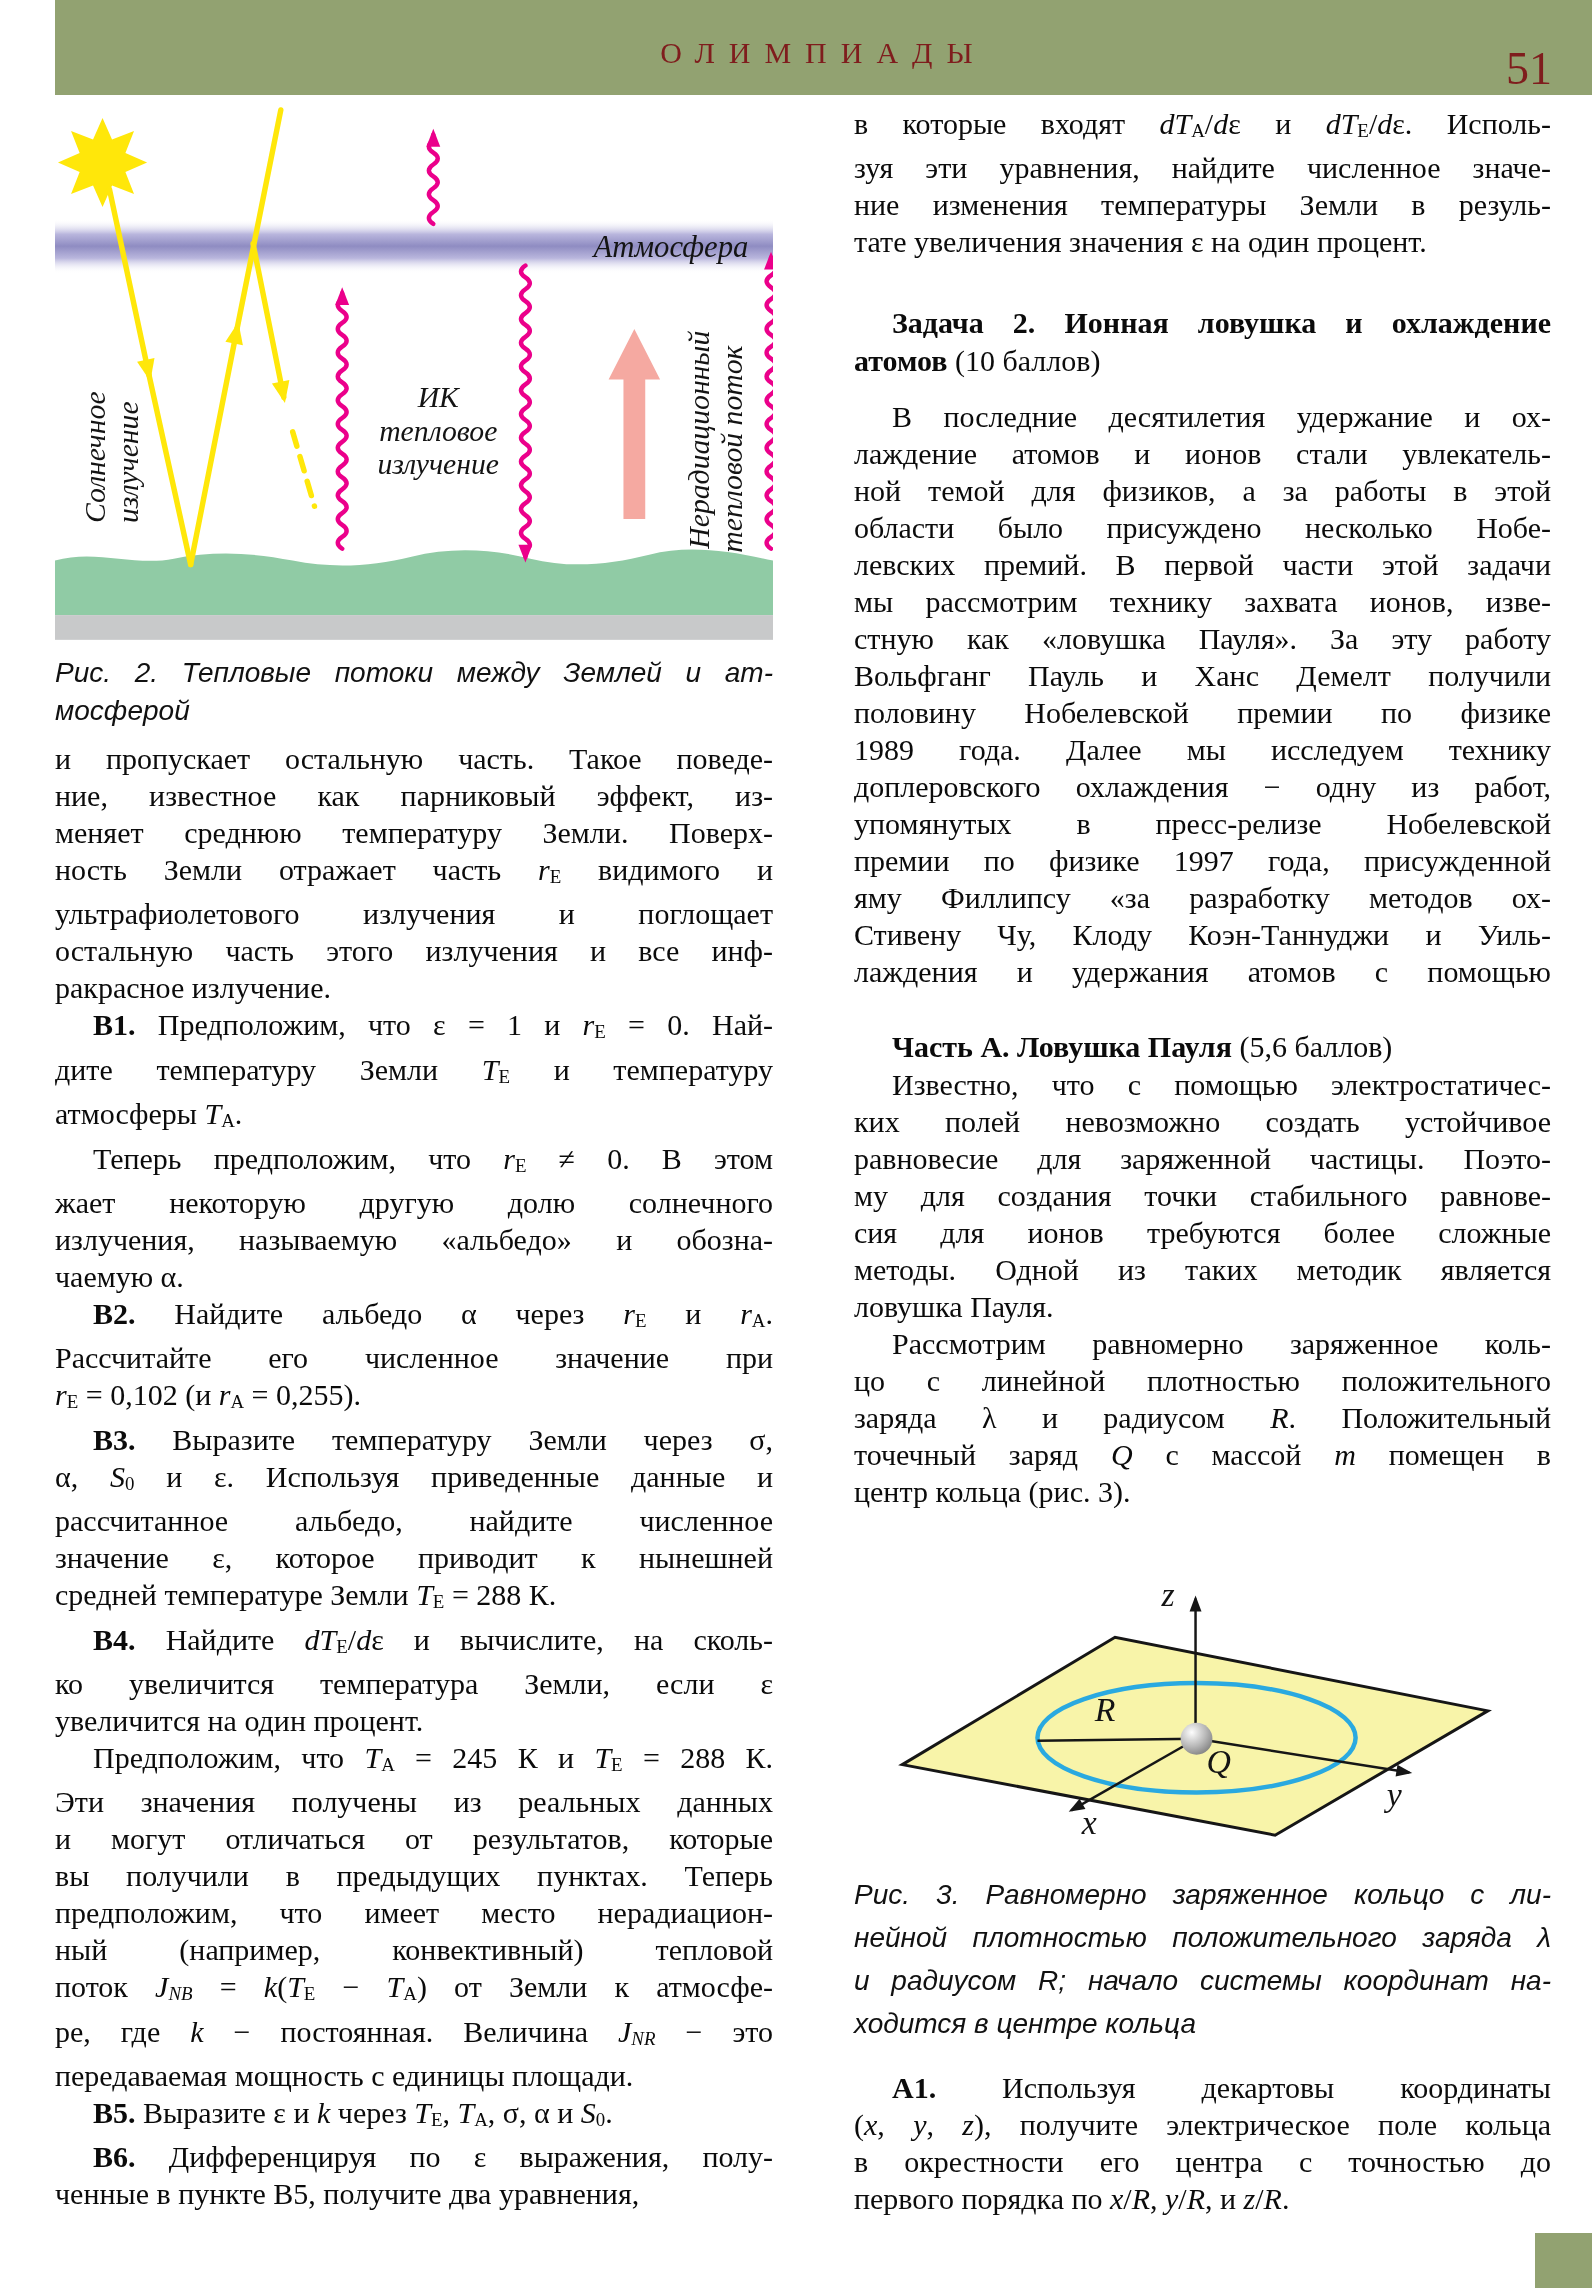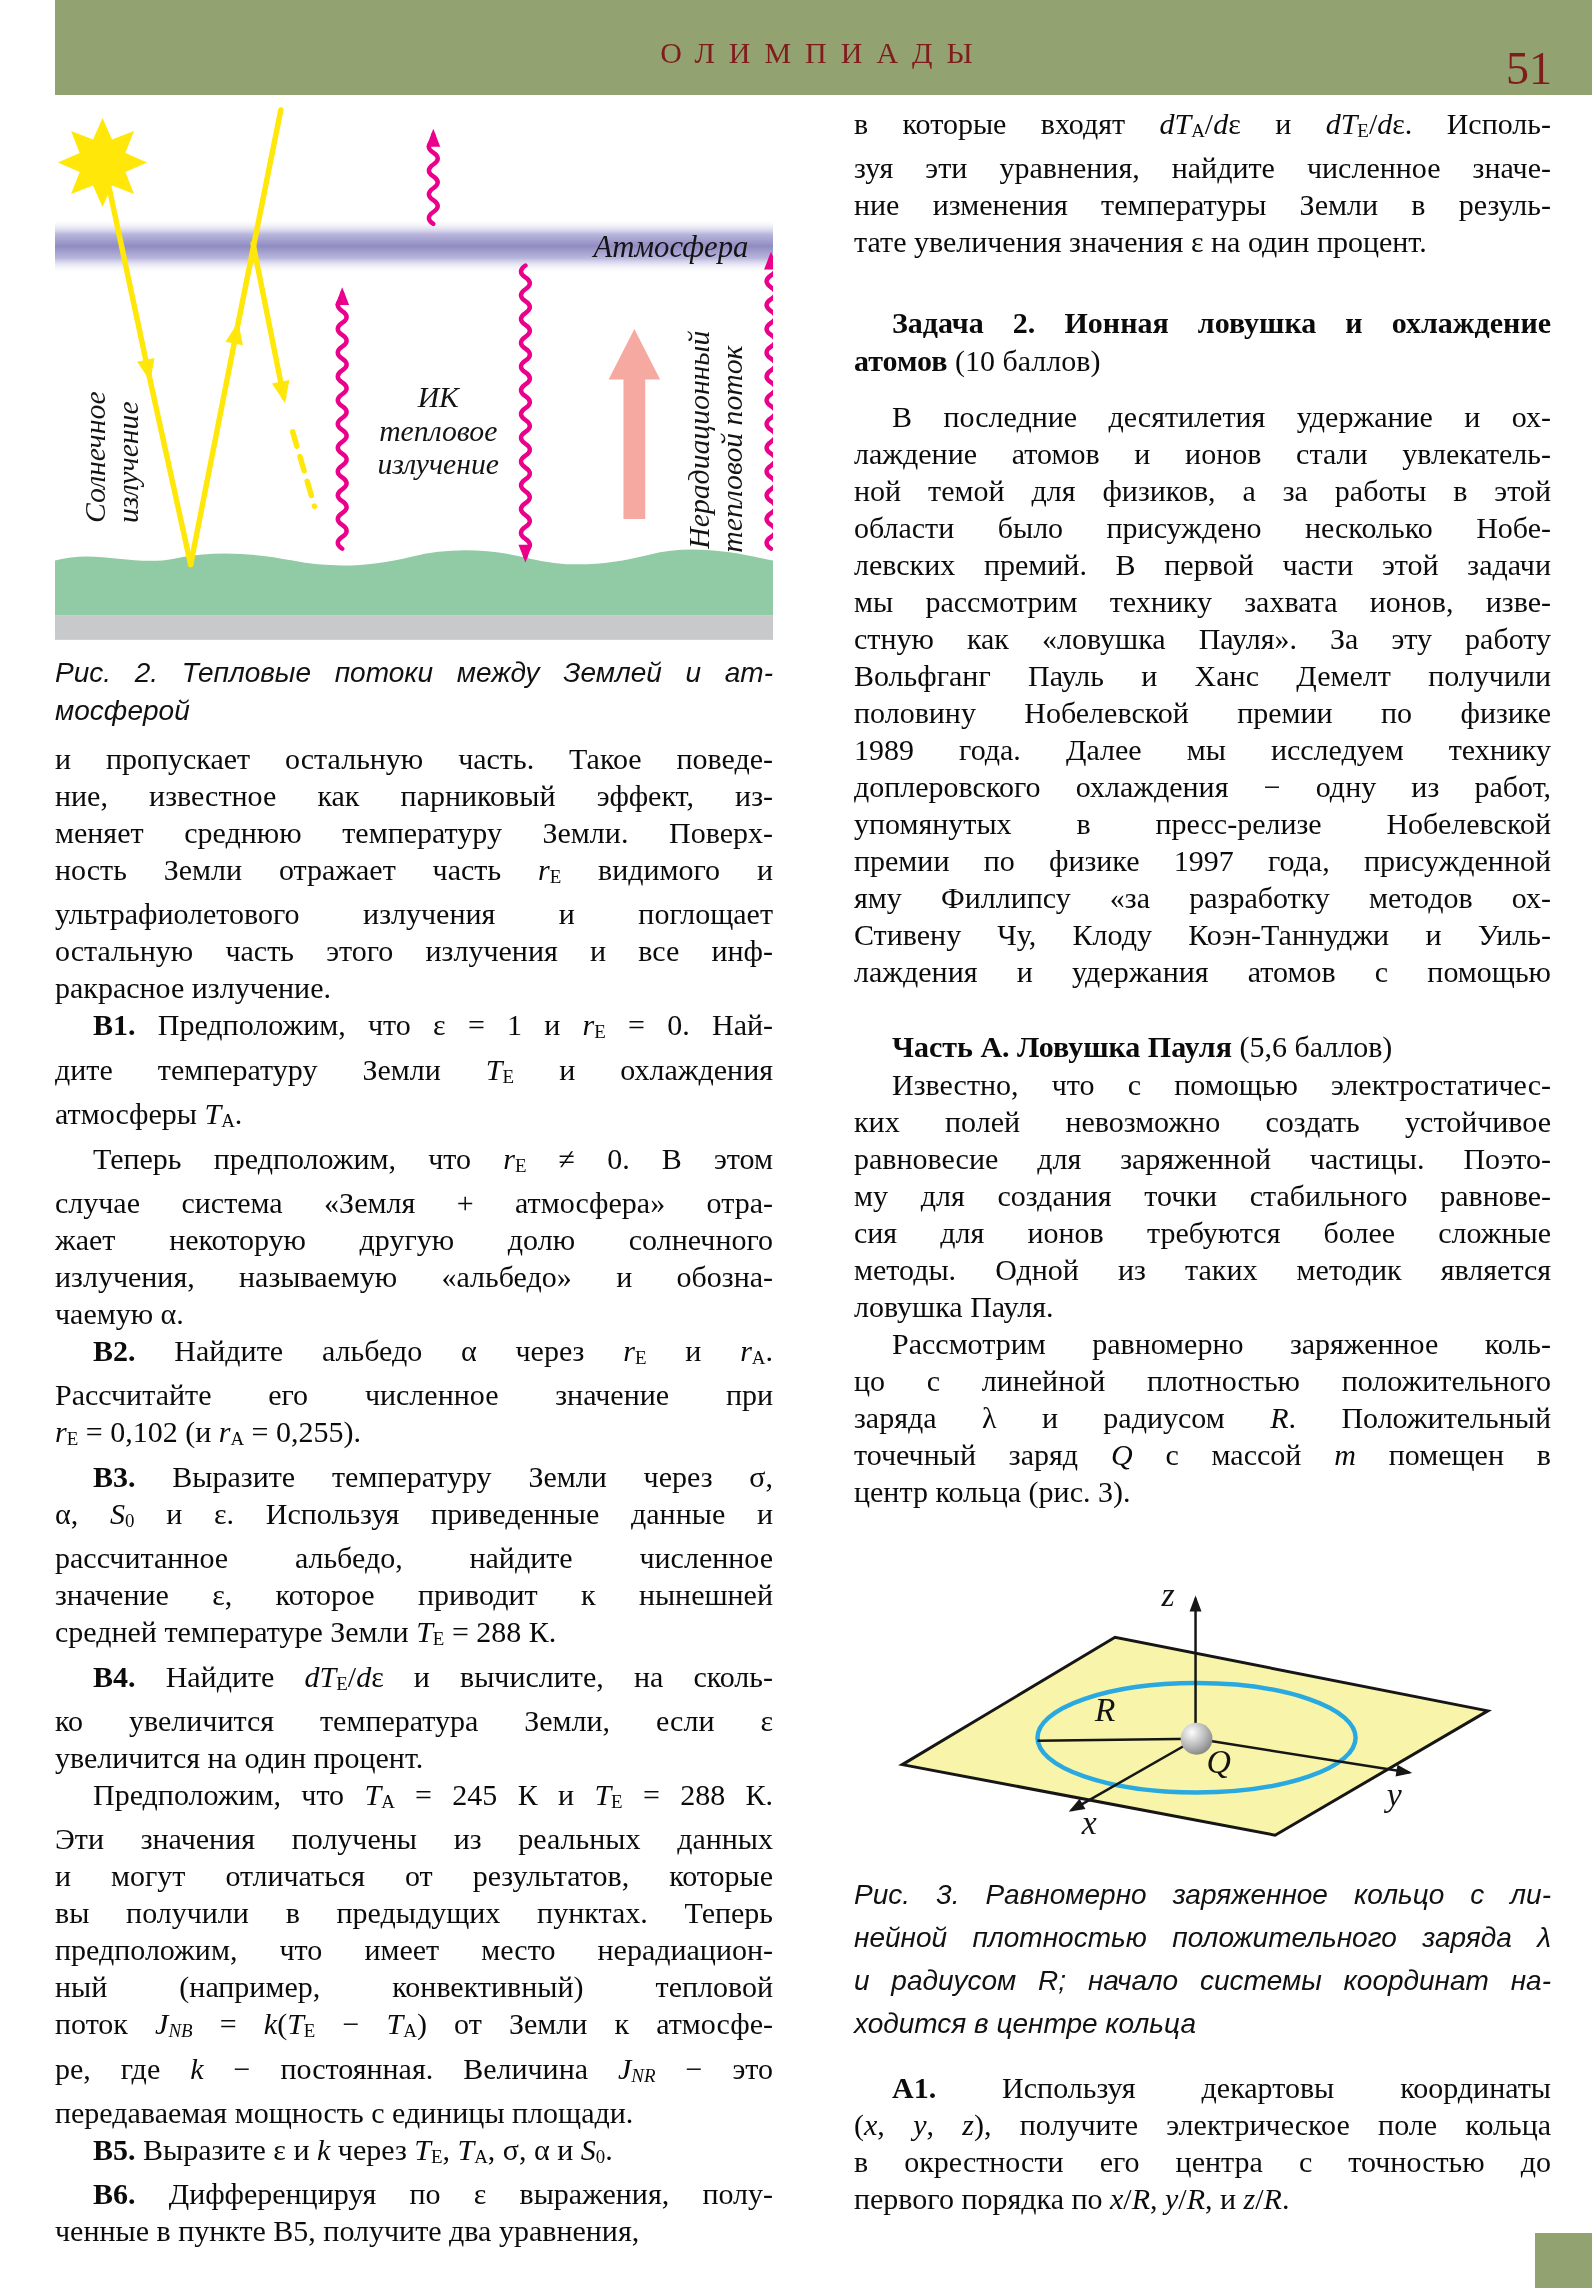--- a/index.html
+++ b/index.html
@@ -112,26 +112,25 @@
           <div class="line"><span>и пропускает остальную часть. Такое поведе-</span></div>
           <div class="line"><span>ние, известное как парниковый эффект, из-</span></div>
           <div class="line"><span>меняет среднюю температуру Земли. Поверх-</span></div>
           <div class="line"><span>ность Земли отражает часть </span><span class="i">r</span><span class="sb">E</span><span> видимого и</span></div>
           <div class="line"><span>ультрафиолетового излучения и поглощает</span></div>
           <div class="line"><span>остальную часть этого излучения и все инф-</span></div>
           <div class="line end"><span>ракрасное излучение.</span></div>
         </div>
       <div class="para">
           <div class="line ind"><span class="b">В1.</span><span> Предположим, что ε = 1 и </span><span class="i">r</span><span class="sb">E</span><span> = 0. Най-</span></div>
-          <div class="line"><span>дите температуру Земли </span><span class="i">T</span><span class="sb">E</span><span> и охлаждения</span></div>
+          <div class="line"><span>дите температуру Земли </span><span class="i">T</span><span class="sb">E</span><span> и температуру</span></div>
           <div class="line end"><span>атмосферы </span><span class="i">T</span><span class="sb">A</span><span>.</span></div>
         </div>
       <div class="para">
           <div class="line ind"><span>Теперь предположим, что </span><span class="i">r</span><span class="sb">E</span><span> ≠ 0. В этом</span></div>
-          <div class="line"><span>случае система «Земля + атмосфера» отра-</span></div>
           <div class="line"><span>жает некоторую другую долю солнечного</span></div>
           <div class="line"><span>излучения, называемую «альбедо» и обозна-</span></div>
           <div class="line end"><span>чаемую α.</span></div>
         </div>
       <div class="para">
           <div class="line ind"><span class="b">В2.</span><span> Найдите альбедо α через </span><span class="i">r</span><span class="sb">E</span><span> и </span><span class="i">r</span><span class="sb">A</span><span>.</span></div>
           <div class="line"><span>Рассчитайте его численное значение при</span></div>
           <div class="line end"><span class="i">r</span><span class="sb">E</span><span> = 0,102 (и </span><span class="i">r</span><span class="sb">A</span><span> = 0,255).</span></div>
         </div>
       <div class="para">

